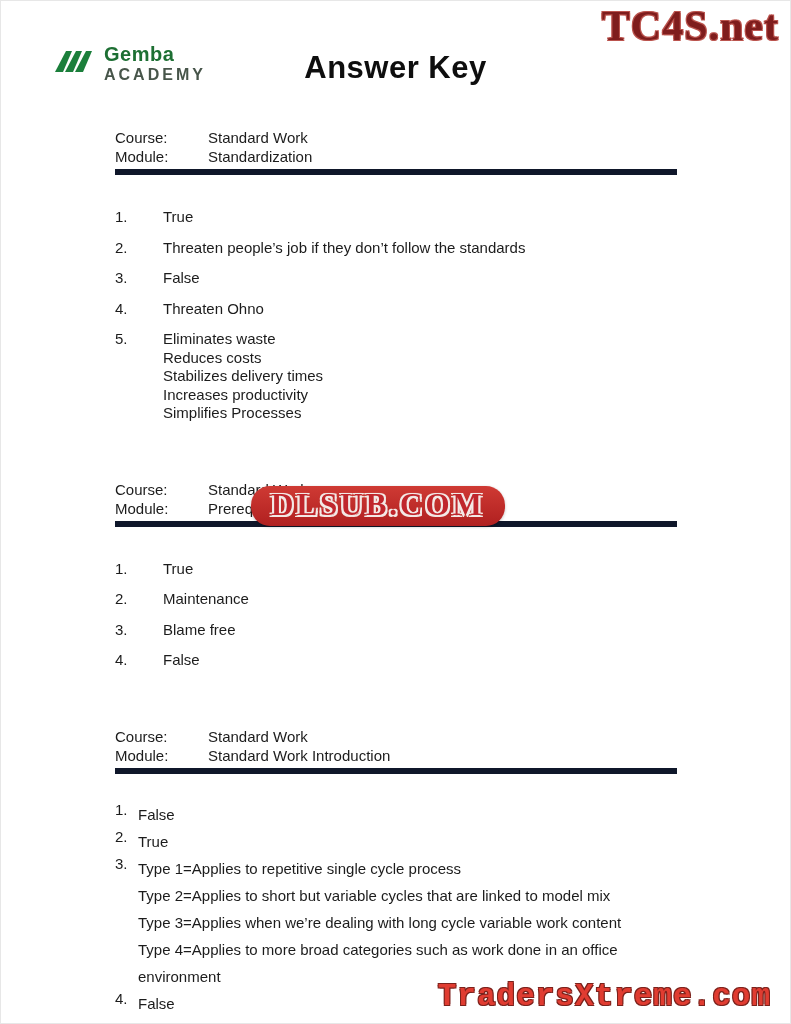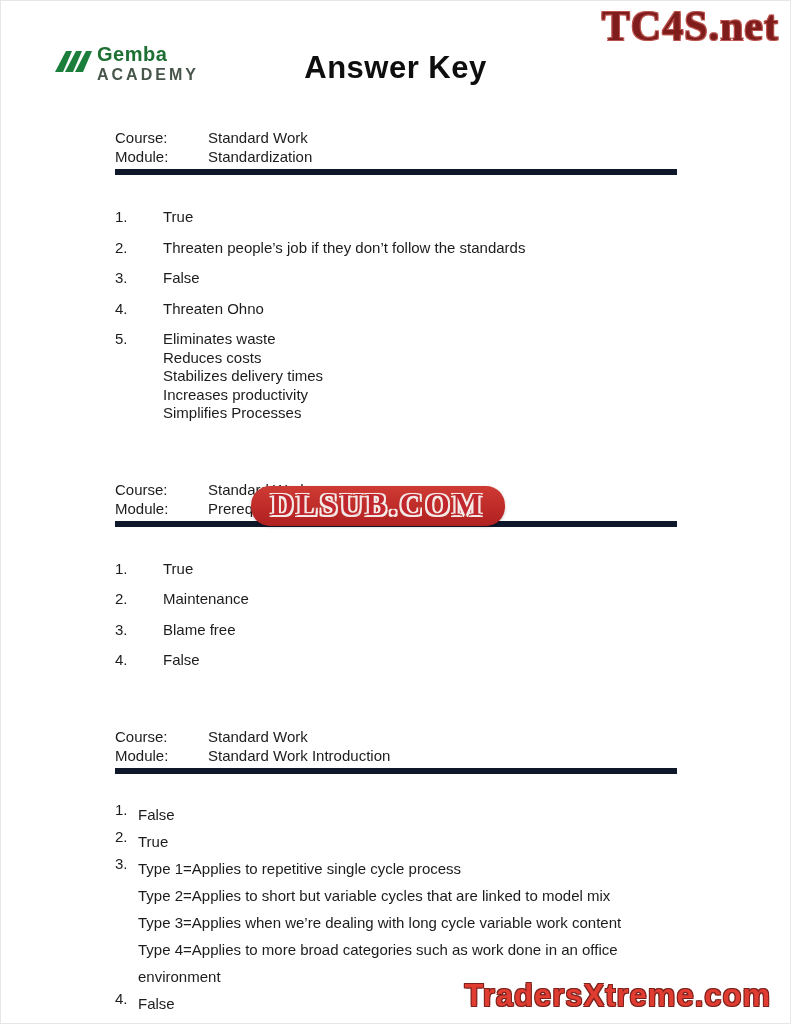--- a/index.html
+++ b/index.html
@@ -23,31 +23,31 @@
     padding:1px 20px 3px 20px;border-radius:19px;
     background:linear-gradient(180deg,#cf3a34 0%,#b02020 100%);
     font-family:"Liberation Serif","DejaVu Serif",serif;
     font-weight:bold;font-size:31px;letter-spacing:3px;
     color:#c0262c;
     text-shadow:-2px -1px 0 #f3e9e6, 2px -1px 0 #f3e9e6, -2px 2px 0 #f3e9e6, 2px 2px 0 #f3e9e6, 0 0 2px #ffffff;
     box-shadow:0 1px 3px rgba(0,0,0,0.25);
   }
   .wm-bottom{
     position:absolute;bottom:10px;right:20px;
-    font-family:Liberation Sans, sans-serif;
+    font-family:Liberation Mono, monospace;
     font-weight:bold;font-size:31px;letter-spacing:1px;
     color:#e03c31;
     text-shadow:-1px -1px 0 #7c221c, 1px -1px 0 #7c221c, -1px 1px 0 #7c221c, 1px 1px 0 #7c221c;
   }
 
   
   .header{position:relative;height:104px;}
   .logo{
     position:absolute;left:55px;top:44px;
-    display:flex;align-items:flex-start;
+    display:flex;align-items:flex-start;gap:7px;
   }
   .logo-mark{display:block;margin-top:2px;}
   .logo-text{display:flex;flex-direction:column;line-height:1;}
   .logo-name{
     font-weight:bold;font-size:20px;color:#1d6f33;letter-spacing:0.5px;
   }
   .logo-sub{
     font-weight:bold;font-size:16px;color:#47554a;letter-spacing:3px;margin-top:3px;
   }
   .title{

